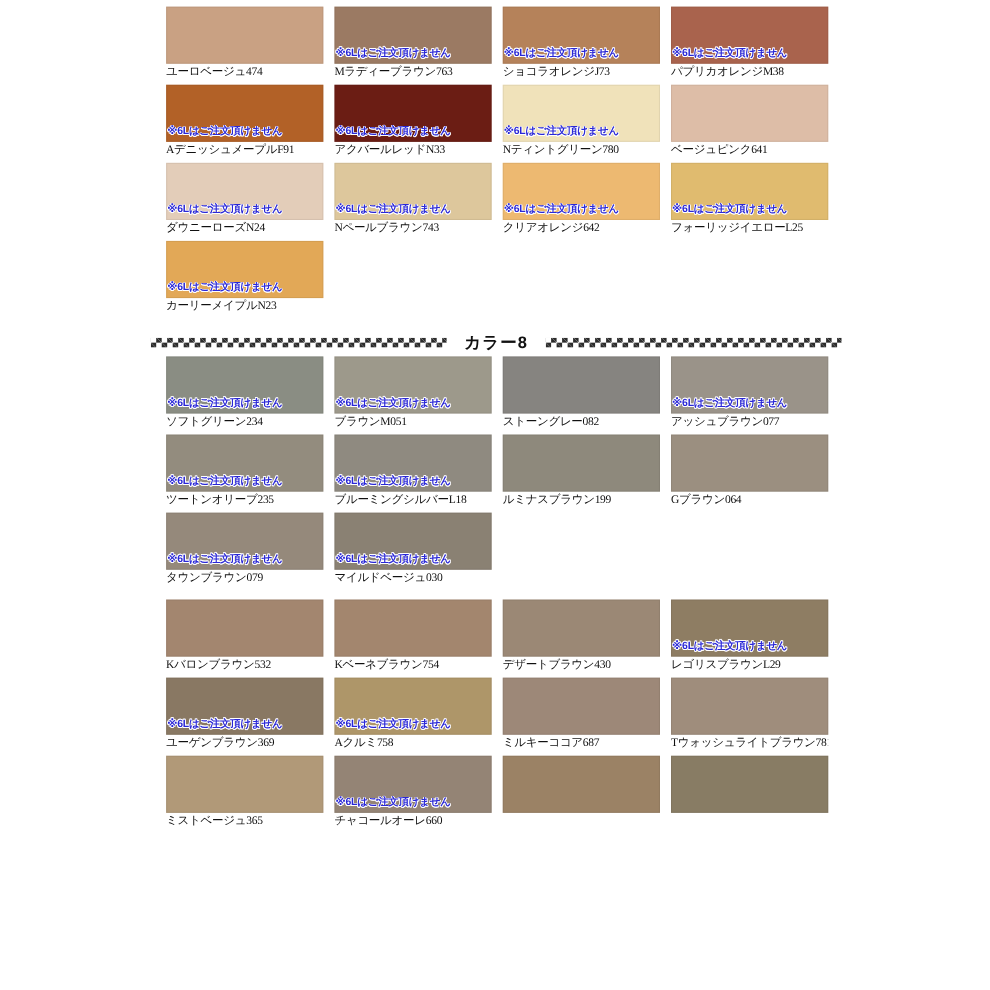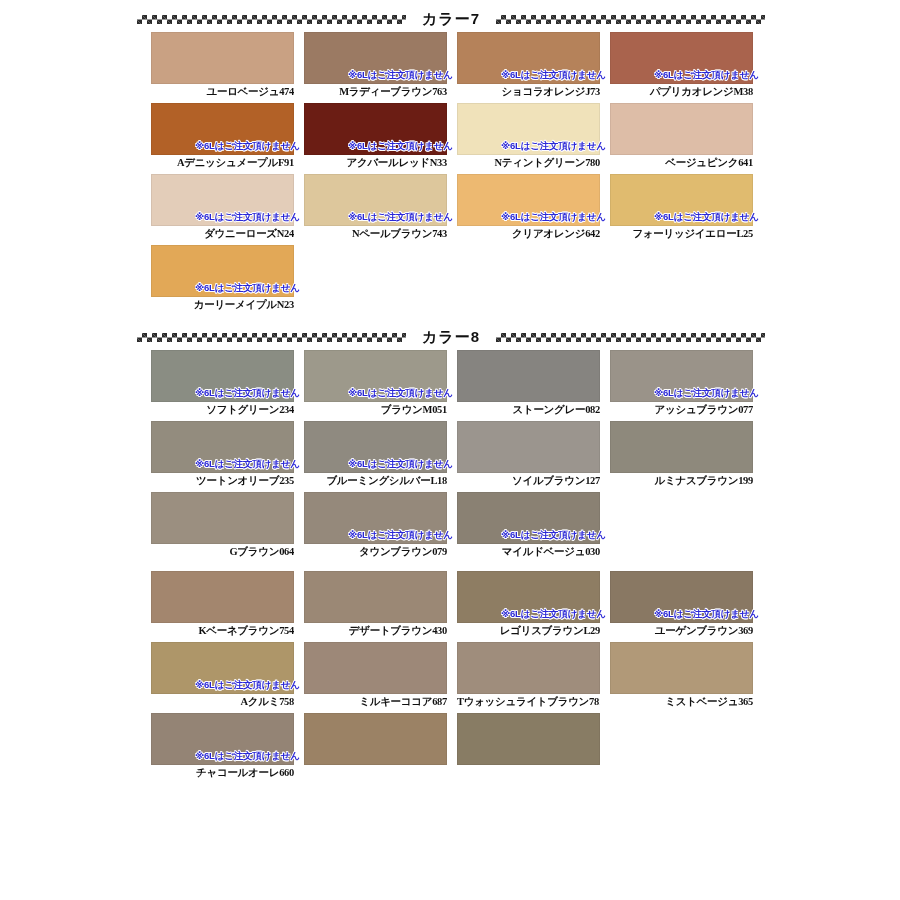--- a/index.html
+++ b/index.html
@@ -86,52 +86,42 @@
     font-size: 9.5px;
     line-height: 11px;
     color: #2a27d6;
     text-shadow:
        0.6px 0 0 #fff, -0.6px 0 0 #fff,
        0 0.6px 0 #fff, 0 -0.6px 0 #fff,
        0.6px 0.6px 0 #fff, -0.6px -0.6px 0 #fff,
        0.6px -0.6px 0 #fff, -0.6px 0.6px 0 #fff;
     letter-spacing: -0.2px;
     white-space: nowrap;
-    padding-left: 43px;
   }
   .caption {
     width: 143px;
-    text-align: right;
+    text-align: left;
     font-family: "Liberation Serif", "DejaVu Serif", serif;
-    font-weight: bold;
+    font-weight: normal;
     font-size: 10.5px;
     line-height: 16px;
     color: #111;
     letter-spacing: -0.3px;
     white-space: nowrap;
     overflow: hidden;
   }
   .sec7 { margin-top: 6px; }
   .gap-after { margin-bottom: 8px; }
 </style>
 </head>
 <body>
 
 <div id="page">
 
 <div class="section sec7">
-      <div class="sec-head">
-        <div class="rule">
-          <div class="diamonds"></div>
-        </div>
-        <div class="sec-title">カラー7</div>
-        <div class="rule">
-          <div class="diamonds"></div>
-        </div>
-      </div>
       <div class="grid gap-after">
         <div class="cell">
           <div class="chip" style="background: rgb(201, 161, 131);"></div>
           <div class="caption">ユーロベージュ474</div>
         </div>
         <div class="cell">
           <div class="chip" style="background: rgb(155, 122, 99);">
             <div class="notice">※6Lはご注文頂けません</div>
           </div>
           <div class="caption">Mラディーブラウン763</div>
@@ -241,24 +231,20 @@
           </div>
           <div class="caption">ツートンオリーブ235</div>
         </div>
         <div class="cell">
           <div class="chip" style="background: rgb(143, 138, 128);">
             <div class="notice">※6Lはご注文頂けません</div>
           </div>
           <div class="caption">ブルーミングシルバーL18</div>
         </div>
         <div class="cell">
-          <div class="chip" style="background: rgb(155, 149, 142);"></div>
-          <div class="caption">ソイルブラウン127</div>
-        </div>
-        <div class="cell">
           <div class="chip" style="background: rgb(142, 137, 124);"></div>
           <div class="caption">ルミナスブラウン199</div>
         </div>
         <div class="cell">
           <div class="chip" style="background: rgb(155, 143, 128);"></div>
           <div class="caption">Gブラウン064</div>
         </div>
         <div class="cell">
           <div class="chip" style="background: rgb(149, 137, 123);">
             <div class="notice">※6Lはご注文頂けません</div>
@@ -269,20 +255,24 @@
           <div class="chip" style="background: rgb(138, 129, 115);">
             <div class="notice">※6Lはご注文頂けません</div>
           </div>
           <div class="caption">マイルドベージュ030</div>
         </div>
       </div>
     </div>
     <div class="section">
       <div class="grid">
         <div class="cell">
+          <div class="chip" style="background: rgb(163, 134, 111);"></div>
+          <div class="caption">Kバロンブラウン532</div>
+        </div>
+        <div class="cell">
           <div class="chip" style="background: rgb(163, 134, 110);"></div>
           <div class="caption">Kベーネブラウン754</div>
         </div>
         <div class="cell">
           <div class="chip" style="background: rgb(155, 136, 117);"></div>
           <div class="caption">デザートブラウン430</div>
         </div>
         <div class="cell">
           <div class="chip" style="background: rgb(142, 125, 99);">
             <div class="notice">※6Lはご注文頂けません</div>

